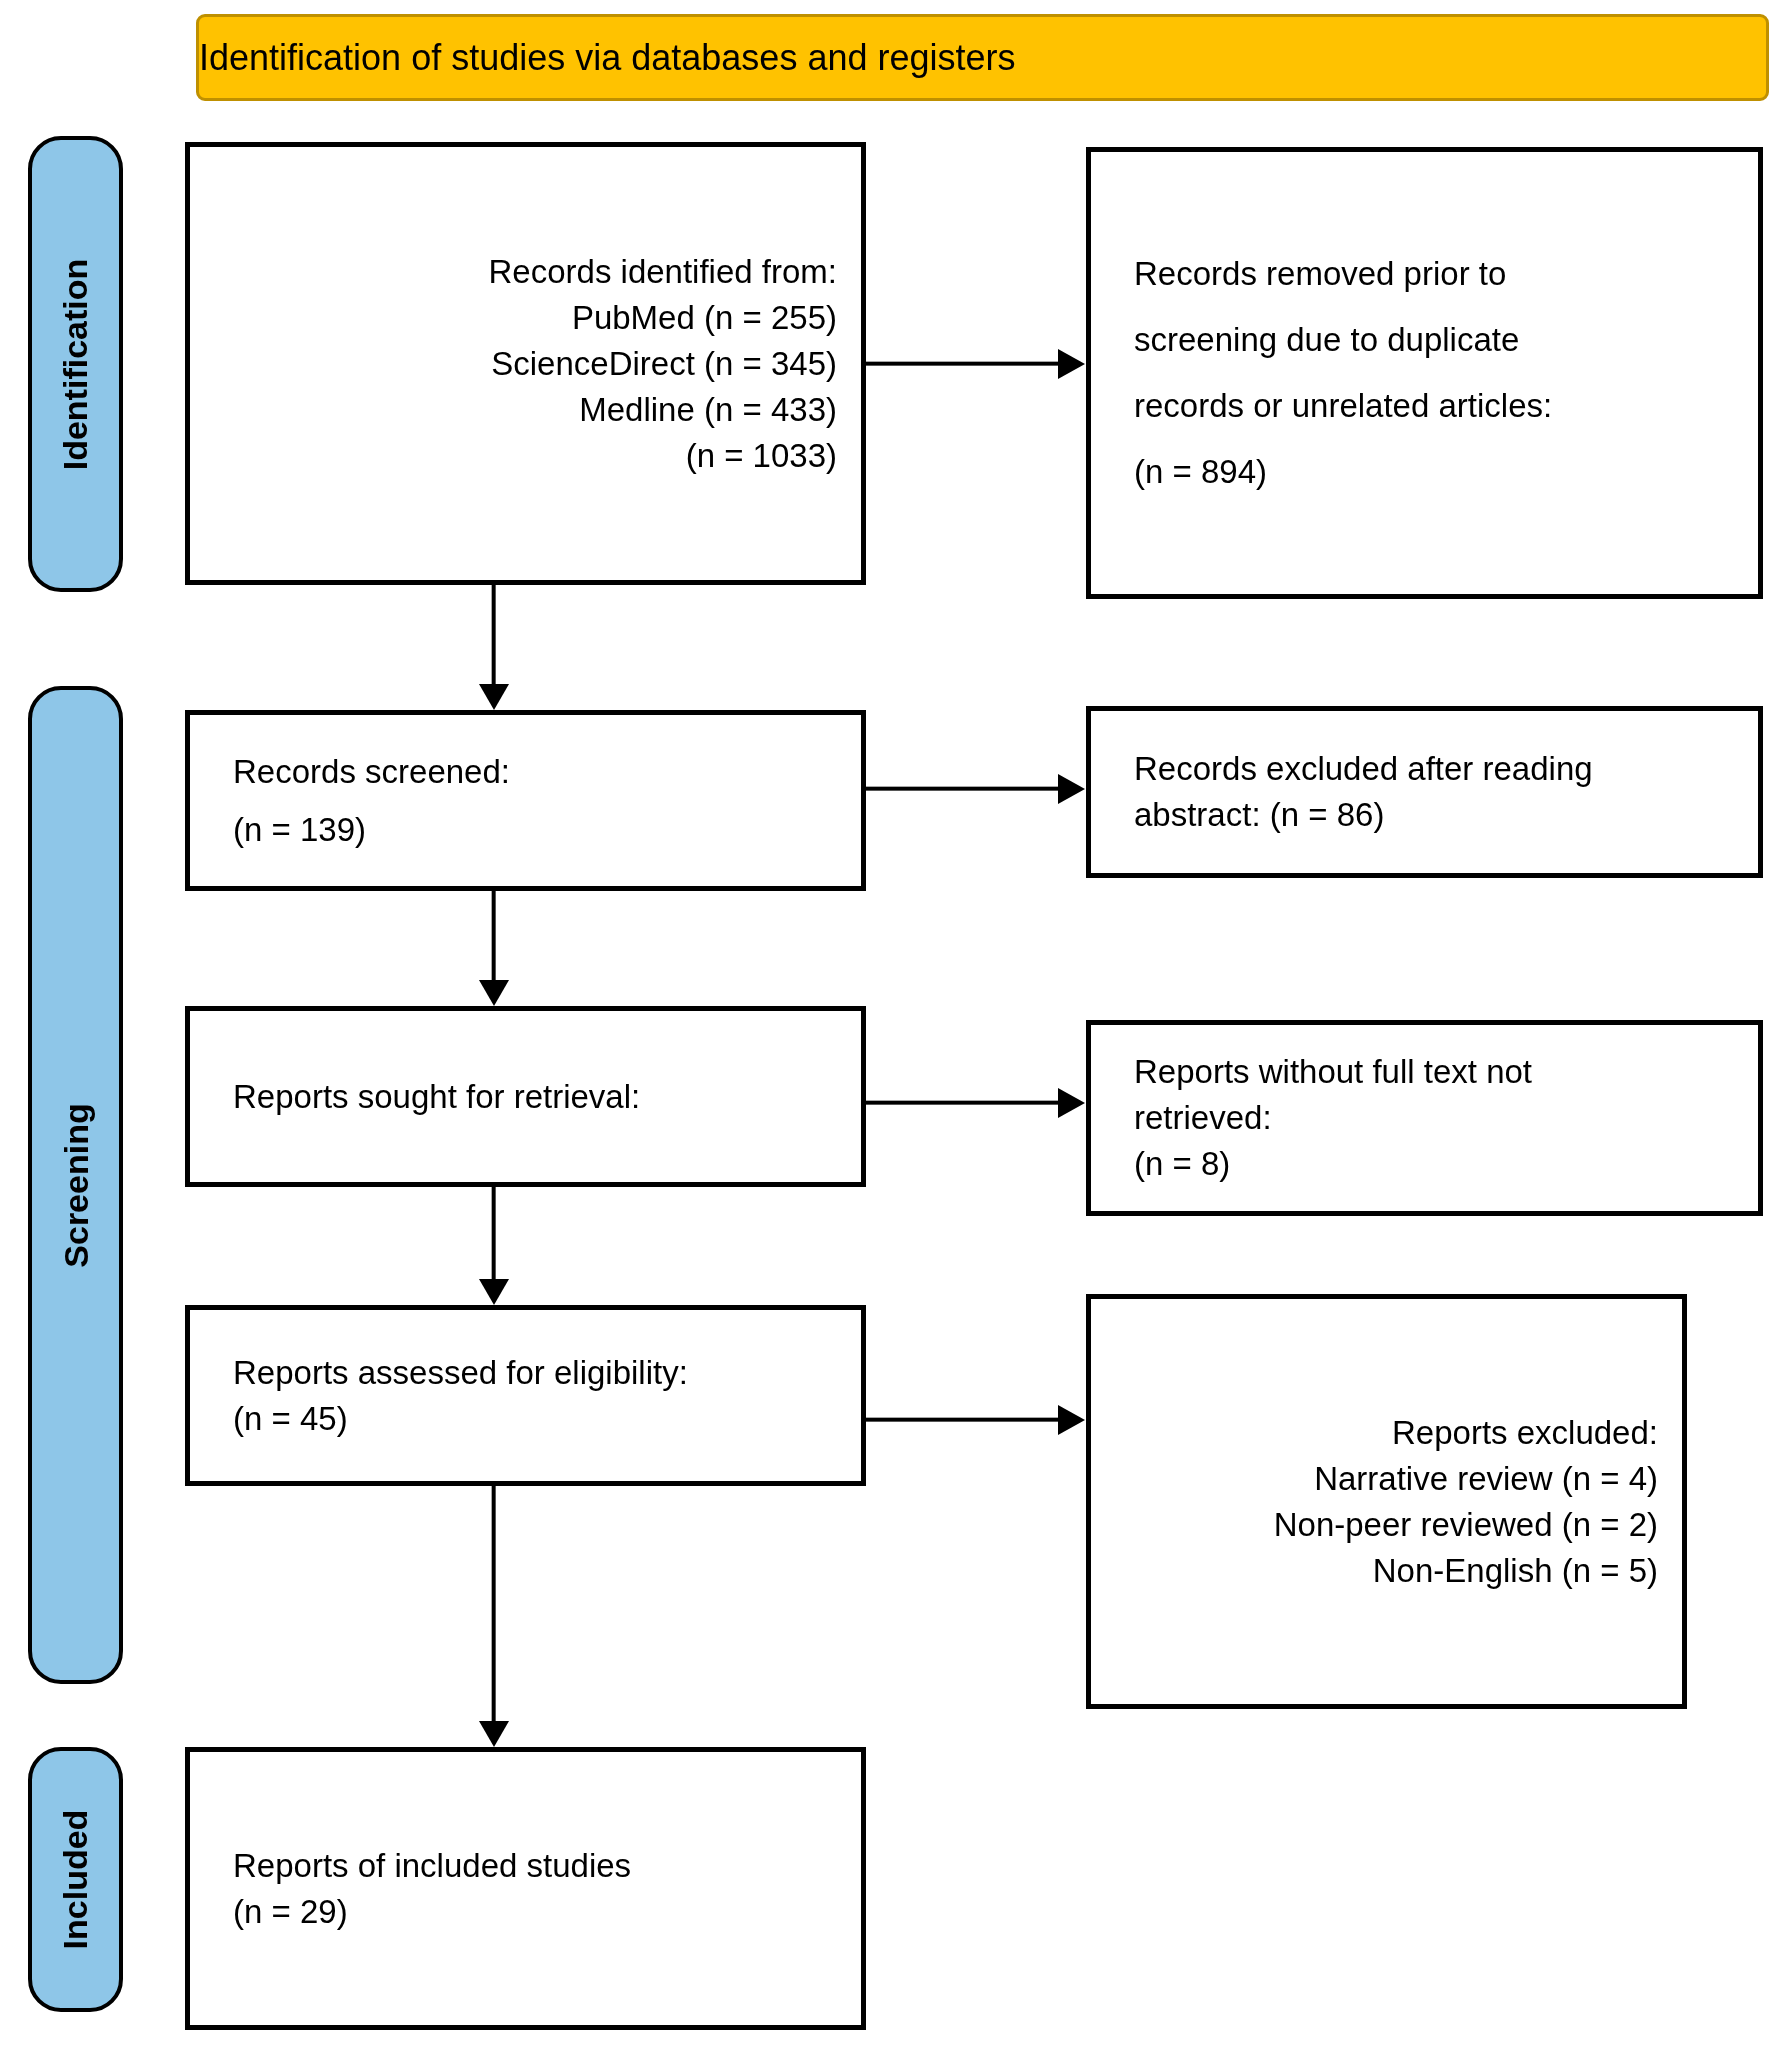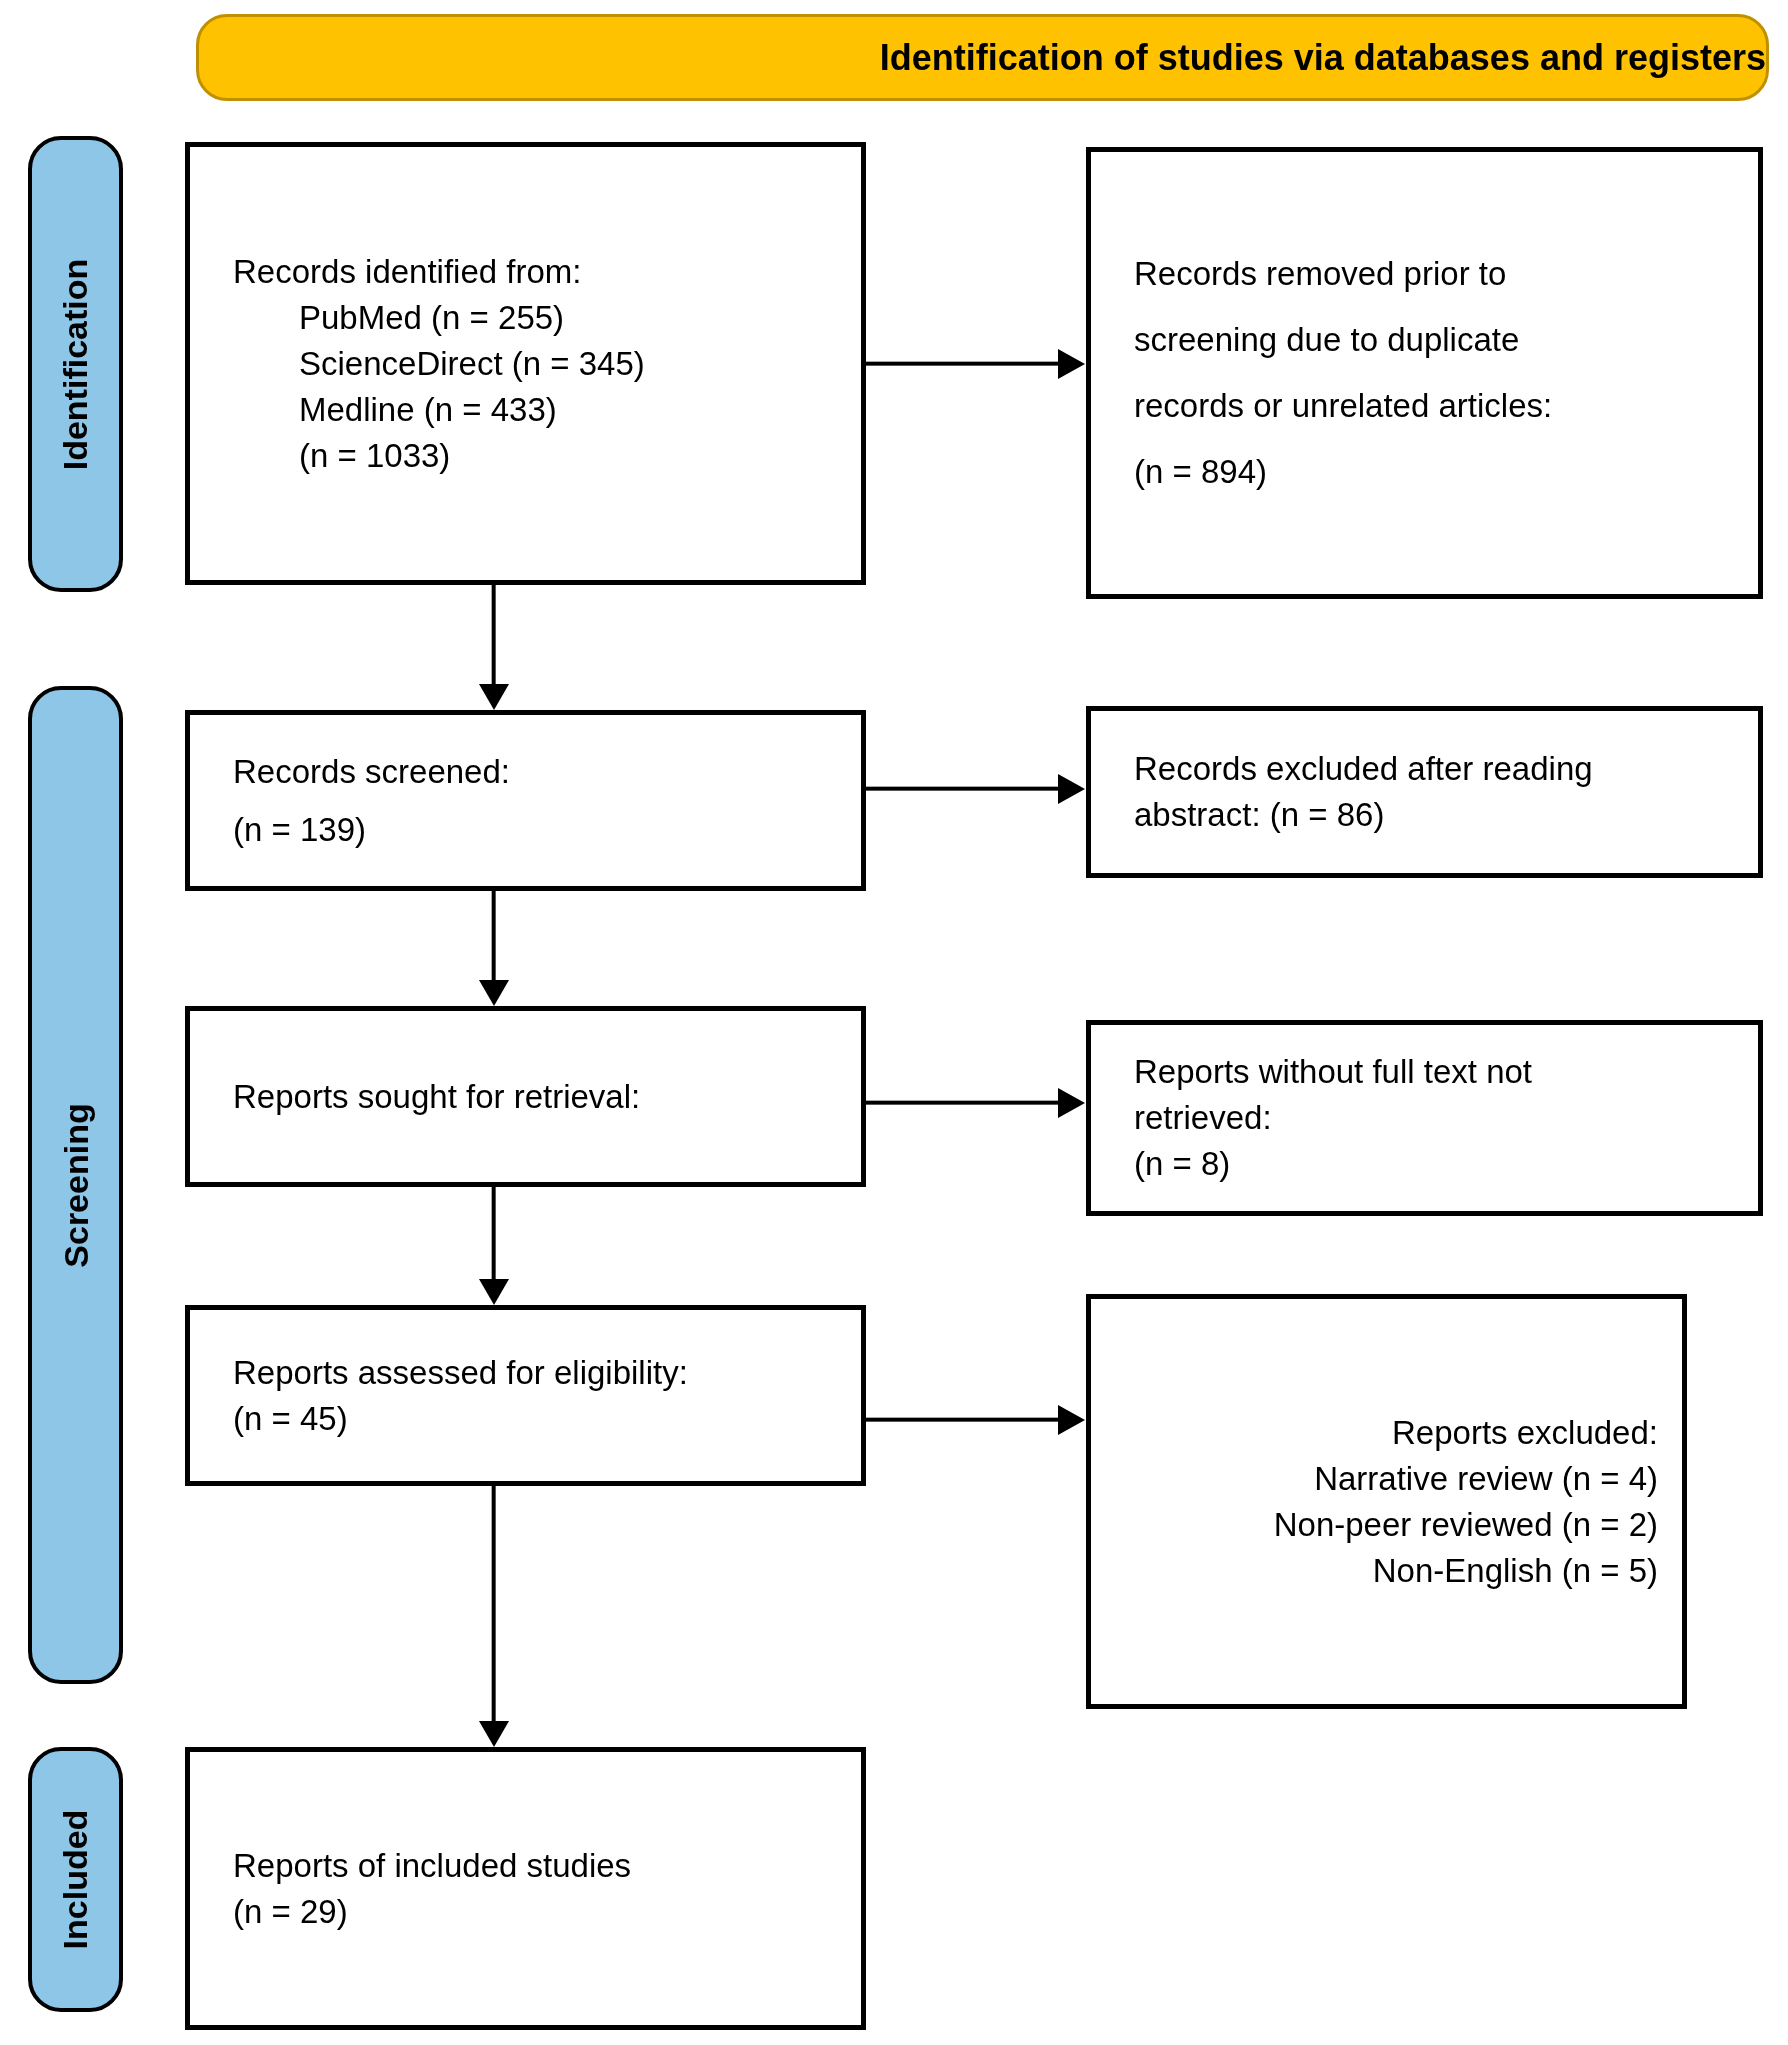--- a/index.html
+++ b/index.html
@@ -5,23 +5,23 @@
   html,body{margin:0;padding:0;}
   body{
     width:1788px;height:2046px;position:relative;
     background:var(--background,#ffffff);
     font-family:"Liberation Sans",sans-serif;color:#000;
   }
   .banner{
     position:absolute;left:196px;top:14.2px;width:1573px;height:87px;
     background:var(--banner-fill,#FFC200);
     border:3px solid var(--banner-border,#BF9000);
-    border-radius:31px;box-sizing:border-box;
-    display:flex;align-items:center;justify-content:flex-end;
-    font-weight:bold;font-size:36px;
+    border-radius:9px;box-sizing:border-box;
+    display:flex;align-items:center;justify-content:flex-start;
+    font-weight:normal;font-size:36px;
   }
   .side{
     position:absolute;left:28.4px;width:95px;
     background:var(--sidebar-fill,#8EC6E8);
     border:4.7px solid var(--box-border,#000);
     border-radius:33px;box-sizing:border-box;
     display:flex;align-items:center;justify-content:center;
   }
   .side .vtext{
     transform:rotate(-90deg);white-space:nowrap;
@@ -33,21 +33,21 @@
 
   .box{
     position:absolute;background:#fff;
     border:5.3px solid var(--box-border,#000);
     box-sizing:border-box;
     display:flex;flex-direction:column;justify-content:center;
     padding:12px 24px 12px 43px;
     font-size:33px;line-height:46px;
   }
   .box .indent{padding-left:66px;}
-  #box-records-identified{left:185px;top:142px;width:681px;height:443px;}
+  #box-records-identified{left:185px;top:142px;width:681px;height:443px;text-align:right;}
   #box-records-removed{left:1086px;top:147px;width:677px;height:452px;gap:20px;}
   #box-records-screened{left:185px;top:710px;width:681px;height:181px;gap:12px;}
   #box-records-excluded-abstract{left:1086px;top:706px;width:677px;height:172px;}
   #box-reports-sought{left:185px;top:1006px;width:681px;height:181px;}
   #box-reports-not-retrieved{left:1086px;top:1020px;width:677px;height:196px;}
   #box-reports-assessed{left:185px;top:1305px;width:681px;height:181px;}
   #box-reports-excluded{left:1086px;top:1294px;width:601px;height:415px;align-items:flex-end;}
   #box-reports-included{left:185px;top:1747px;width:681px;height:283px;}
 
   .arrow-v{position:absolute;width:31px;}

